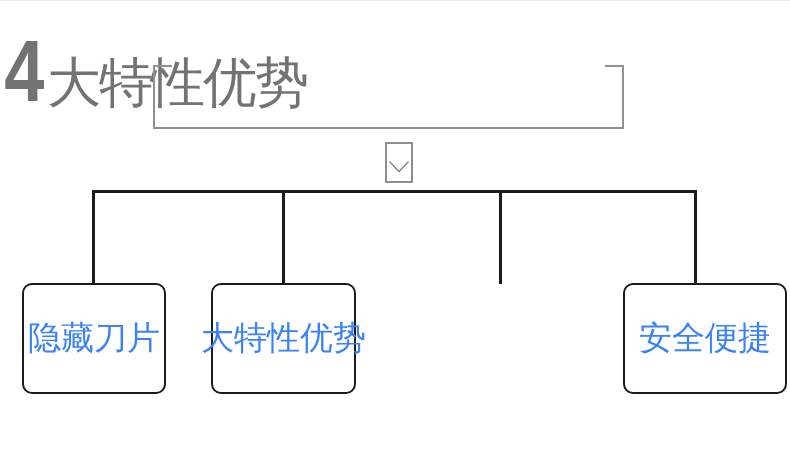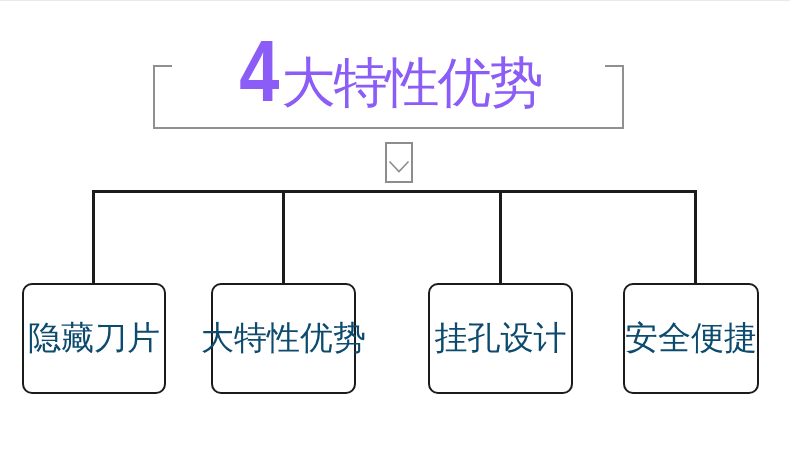--- a/index.html
+++ b/index.html
@@ -21,23 +21,22 @@
   #top-edge-line {
     left: 0; top: 0;
     width: 790px; height: 1px;
     background: #e9e9e9;
   }
 
   
   #title-wrap {
     left: 0; top: 27px;
     width: 776px;
-    text-align: center;
     white-space: nowrap;
-    color: #8b5cf6;
+    color: #737373;
     line-height: 1;
   }
   #title-number {
     display: inline-block;
     font-size: 88px;
     font-weight: 700;
     letter-spacing: -2px;
     transform: scaleX(0.82);
     transform-origin: 50% 100%;
   }
@@ -100,28 +99,28 @@
     box-sizing: border-box;
     background: #ffffff;
     border: 2.5px solid #1b1b1b;
     border-radius: 10px;
     display: flex;
     align-items: center;
     justify-content: center;
   }
   .feature-label {
     font-size: 33px;
-    color: #0c4a6e;
+    color: #3b82f6;
     letter-spacing: 0px;
     white-space: nowrap;
   }
   #feature-box-1 { left: 22px;  width: 144px; }
   #feature-box-2 { left: 211px; width: 145px; }
   #feature-box-3 { left: 428px; width: 145px; }
-  #feature-box-4 { left: 623px; width: 136px; }
+  #feature-box-4 { left: 623px; width: 164px; }
 </style>
 </head>
 <body>
 
 <div id="canvas">
 
   <div class="abs" id="top-edge-line"></div>
 
   <div class="abs" id="title-wrap">
     <span id="title-number">4</span><span id="title-text">大特性优势</span>
@@ -142,20 +141,17 @@
   <div class="abs vline" id="vline-2"></div>
   <div class="abs vline" id="vline-3"></div>
   <div class="abs vline" id="vline-4"></div>
 
   <div class="abs feature-box" id="feature-box-1">
     <span class="feature-label">隐藏刀片</span>
   </div>
   <div class="abs feature-box" id="feature-box-2">
     <span class="feature-label">大特性优势</span>
   </div>
-  <div class="abs feature-box" id="feature-box-3">
-    <span class="feature-label">挂孔设计</span>
-  </div>
   <div class="abs feature-box" id="feature-box-4">
     <span class="feature-label">安全便捷</span>
   </div>
 
 </div>
 
 </body></html>

